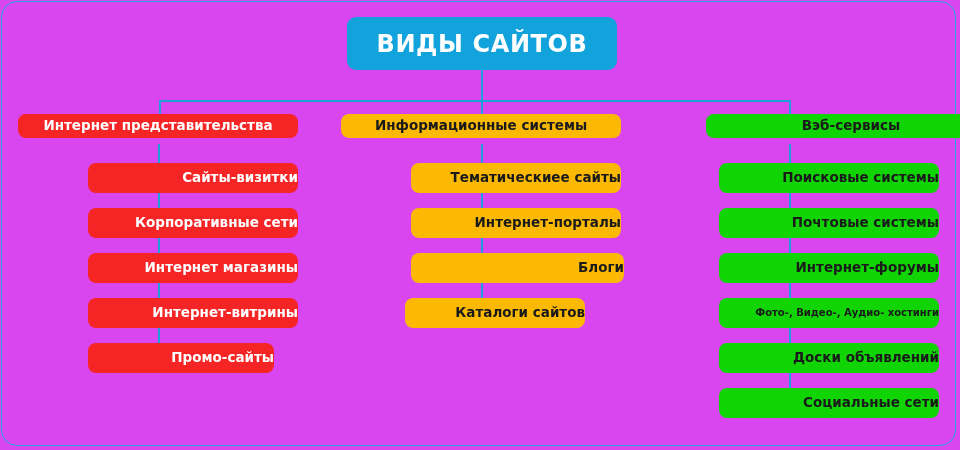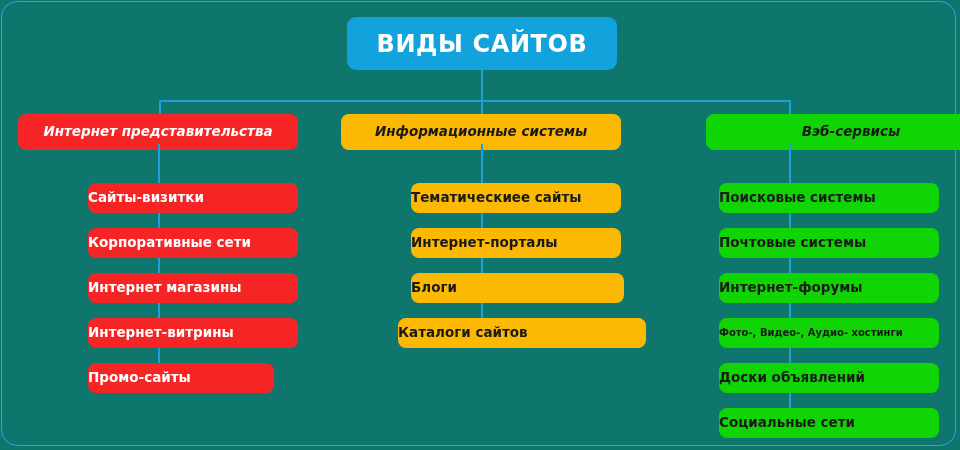--- a/index.html
+++ b/index.html
@@ -5,21 +5,21 @@
 <style>
   html, body {
     margin: 0;
     padding: 0;
     background: #ffffff;
   }
   #page {
     position: relative;
     width: 960px;
     height: 450px;
-    background: #0f766e;
+    background: #d946ef;
     overflow: hidden;
     font-family: "DejaVu Sans", "Liberation Sans", sans-serif;
   }
   
   .frame {
     position: absolute;
     left: 1px;
     top: 1px;
     width: 955px;
     height: 445px;
@@ -60,43 +60,41 @@
     white-space: nowrap;
   }
 
   
   .column {
     position: absolute;
     top: 114px;
   }
   .col-head {
     position: absolute;
-    height: 36px;
+    height: 24px;
     border-radius: 8px;
     display: flex;
     align-items: center;
     justify-content: center;
     box-sizing: border-box;
-    font-style: italic;
   }
   .col-head .lbl {
     font-size: 13.5px;
     font-weight: bold;
     line-height: 1;
     white-space: nowrap;
   }
   .node {
     position: absolute;
     height: 30px;
     border-radius: 8px;
     display: flex;
     align-items: center;
-    justify-content: flex-start;
-    box-sizing: border-box;
-    margin-top: 20px;
+    justify-content: flex-end;
+    box-sizing: border-box;
   }
   .node .lbl {
     font-size: 13.5px;
     font-weight: bold;
     line-height: 1;
     white-space: nowrap;
   }
   .node .lbl.small {
     font-size: 10px;
   }
@@ -159,21 +157,21 @@
 
     <div class="node theme-amber" style="left:89px; top:49px; width:210px;">
       <span class="lbl">Тематическиее сайты</span>
     </div>
     <div class="node theme-amber" style="left:89px; top:94px; width:210px;">
       <span class="lbl">Интернет-порталы</span>
     </div>
     <div class="node theme-amber" style="left:89px; top:139px; width:213px;">
       <span class="lbl">Блоги</span>
     </div>
-    <div class="node theme-amber" style="left:76px; top:184px; width:248px;">
+    <div class="node theme-amber" style="left:83px; top:184px; width:180px;">
       <span class="lbl">Каталоги сайтов</span>
     </div>
   </div>
 
   <div class="column" style="left:640px; width:320px;">
     <div class="col-head theme-green" style="left:26px; top:0; width:290px;margin-left:40px;">
       <span class="lbl">Вэб-сервисы</span>
     </div>
 
     <div class="conn v" style="left:149px; top:30px; height:273px;"></div>

